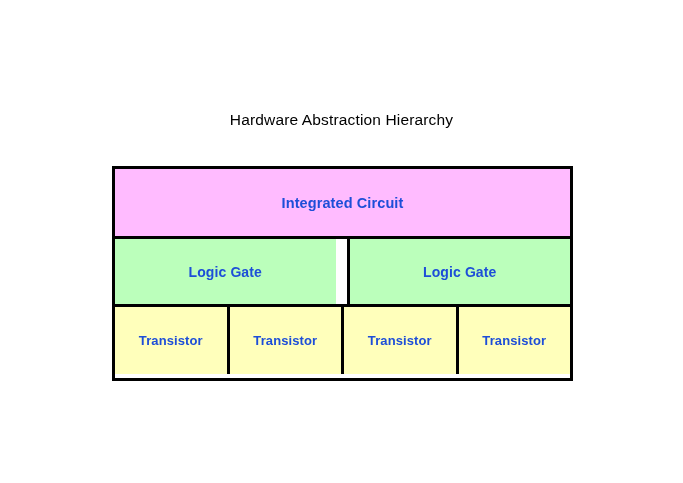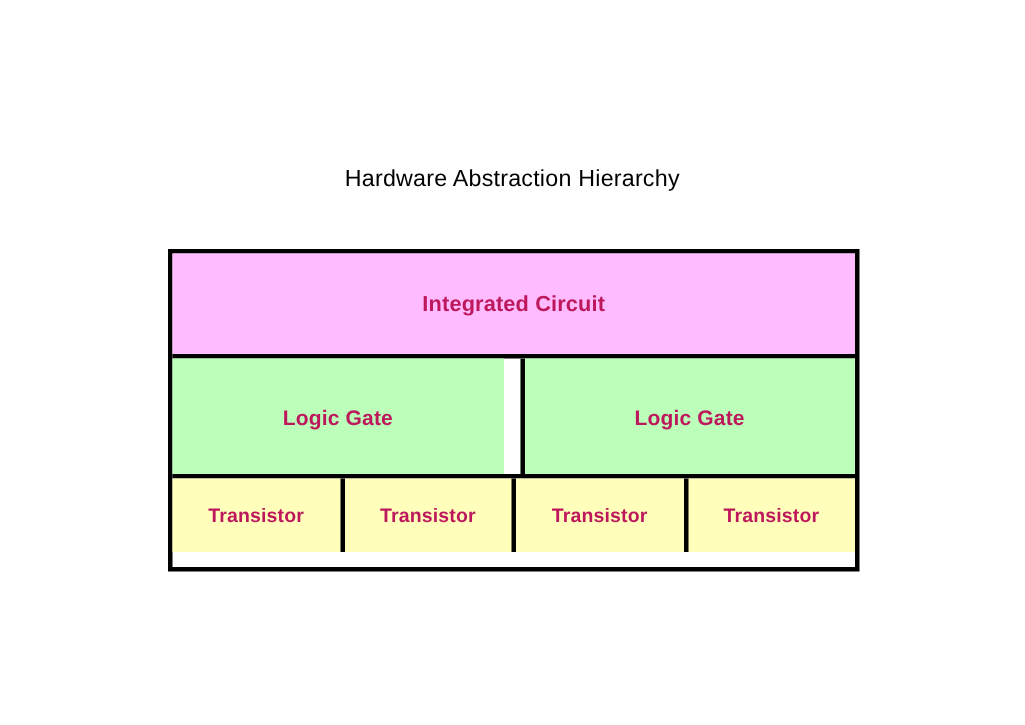--- a/index.html
+++ b/index.html
@@ -56,36 +56,36 @@
     display: flex;
     flex-direction: row;
     width: 100%;
     box-sizing: border-box;
   }
 
   .tier-row.tier-ic {
     height: 67px;
   }
   .tier-row.tier-gate {
-    height: 80px;
+    height: 68px;
     border-top: 3px solid #000000;
     gap: 11px;
   }
   .tier-row.tier-transistor {
-    height: 52px;
+    height: 70px;
     border-top: 3px solid #000000;
   }
 
   .tier-cell {
     flex: 1 1 0;
     box-sizing: border-box;
     display: flex;
     align-items: center;
     justify-content: center;
-    color: #be185d;
+    color: #1d4ed8;
     font-size: 13.5px;
     font-weight: 700;
     letter-spacing: 0.1px;
     white-space: nowrap;
     overflow: hidden;
   }
 
   .tier-cell + .tier-cell {
     border-left: 3px solid #000000;
   }

